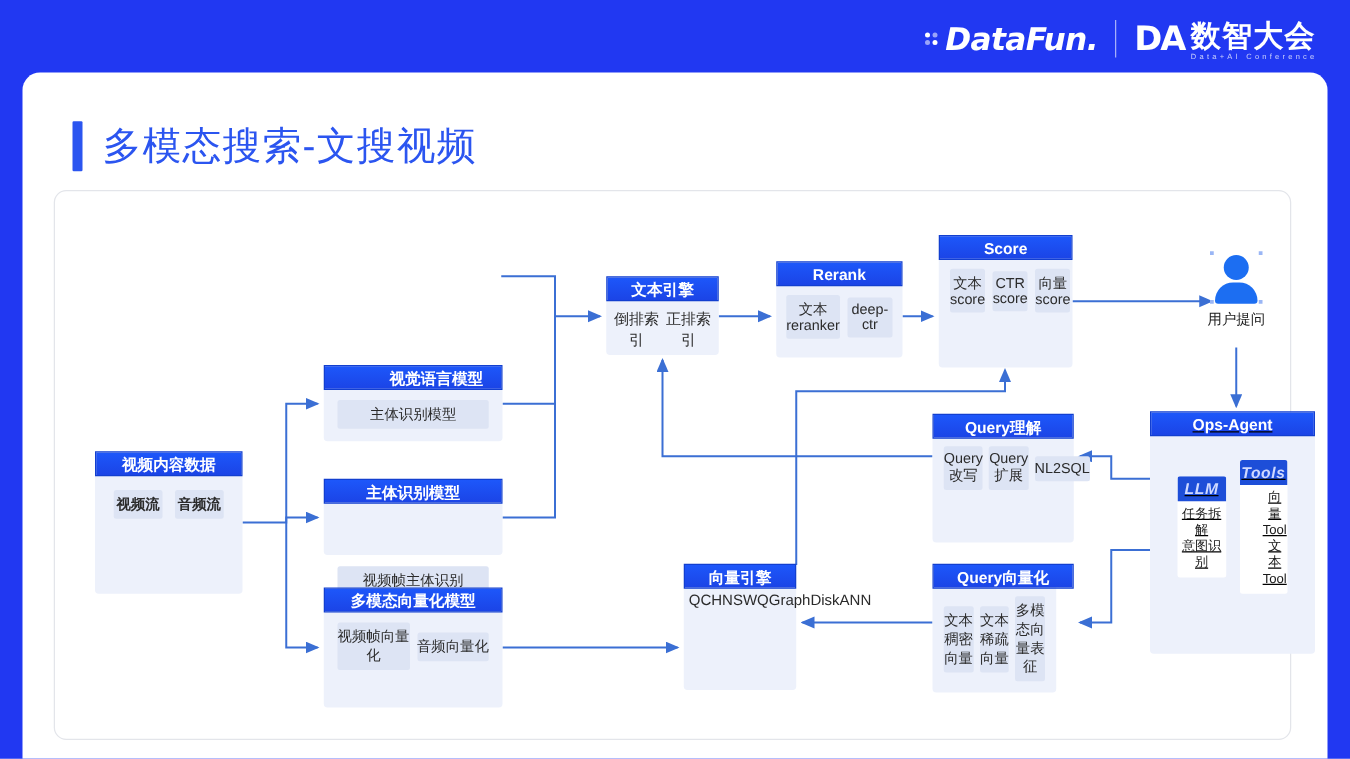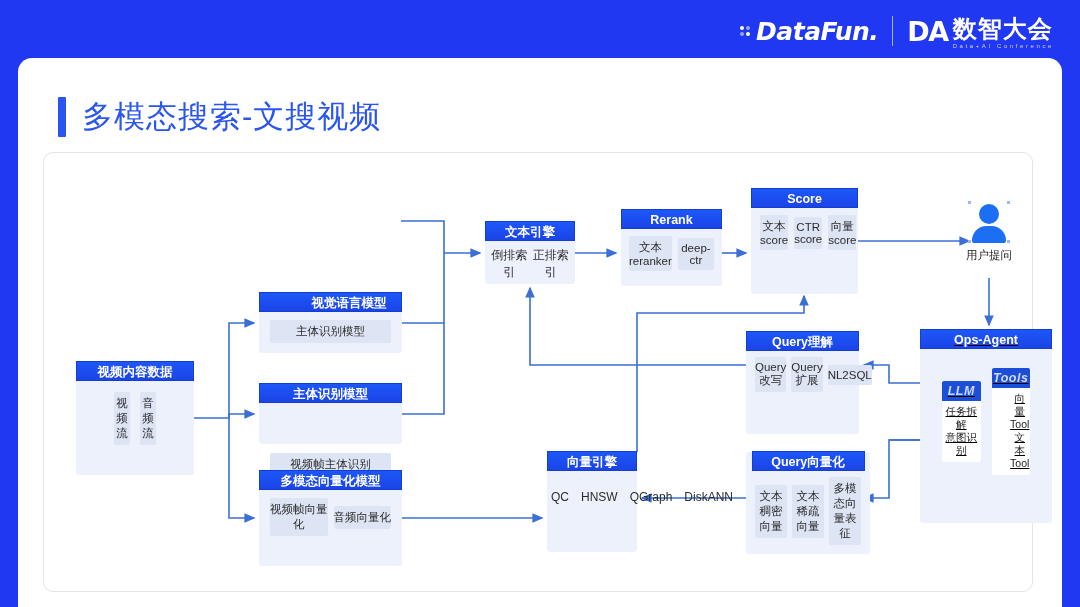--- a/index.html
+++ b/index.html
@@ -79,45 +79,45 @@
   #n-subj { left: 215px; top: 231px; width: 143px; height: 60px; }
   #n-subj > .hd { width: 143px; text-align: center; }
   #n-subj .items { padding: 7px 11px 9px; margin-top: 42px; }
 
   #n-mmv { left: 215px; top: 318px; width: 143px; height: 95px; }
   #n-mmv > .hd { width: 143px; }
   #n-mmv .items { padding: 7px 11px 9px; }
 
   #n-content { left: 32px; top: 209px; width: 118px; height: 113px; }
   #n-content > .hd { width: 118px; }
-  #n-content .items { padding: 10px 38px 10px; gap: 10px; }
+  #n-content .items { padding: 10px 15px 10px; gap: 10px; font-weight: bold; }
 
   #n-textengine { left: 441px; top: 69px; width: 90px; height: 62px; }
   #n-textengine > .hd { width: 90px; }
   #n-textengine .items { padding: 5px 4px 6px; gap: 1px; }
 
   #n-rerank { left: 577px; top: 57px; width: 101px; height: 76px; }
   #n-rerank > .hd { width: 101px; }
   #n-rerank .items { padding: 6px 8px 8px; gap: 6px; }
 
   #n-score { left: 707px; top: 36px; width: 107px; height: 105px; }
   #n-score > .hd { width: 107px; }
   #n-score .items { padding: 6px 9px 8px; gap: 6px; }
 
   #n-qu { left: 702px; top: 179px; width: 113px; height: 102px; }
   #n-qu > .hd { width: 113px; }
   #n-qu .items { padding: 5px 9px 8px; gap: 5px; }
 
-  #n-qv { left: 702px; top: 299px; width: 124px; height: 102px; }
+  #n-qv { left: 702px; top: 299px; width: 99px; height: 102px; }
   #n-qv > .hd { width: 113px; }
   #n-qv .items { padding: 5px 9px 8px; gap: 5px; }
 
   #n-vecengine { left: 503px; top: 299px; width: 90px; height: 100px; }
   #n-vecengine > .hd { width: 90px; }
-  #n-vecengine .items { padding: 17px 4px 6px; gap: 12px; }
+  #n-vecengine .items { padding: 0 4px 6px; gap: 0px; }
 
   #n-ops { left: 876px; top: 177px; width: 132px; height: 193px; text-decoration: underline; }
   #n-ops > .hd { width: 132px; }
   #n-ops .items { padding: 18px 22px 10px; gap: 11px; }
   .subbox { width: 100%; background: #fff; border-radius: 2px; overflow: hidden; }
   .subbox .sub-hd {
     background: #1d4ed8; color: #cfd9ff; font-size: 12.5px; font-style: italic;
     font-weight: bold; text-align: center; line-height: 20px; letter-spacing: .5px;
   }
   .subbox .sub-body { color: #1a1a1a; font-size: 10.5px; text-align: center; padding: 4px 0 5px; line-height: 13px;}

